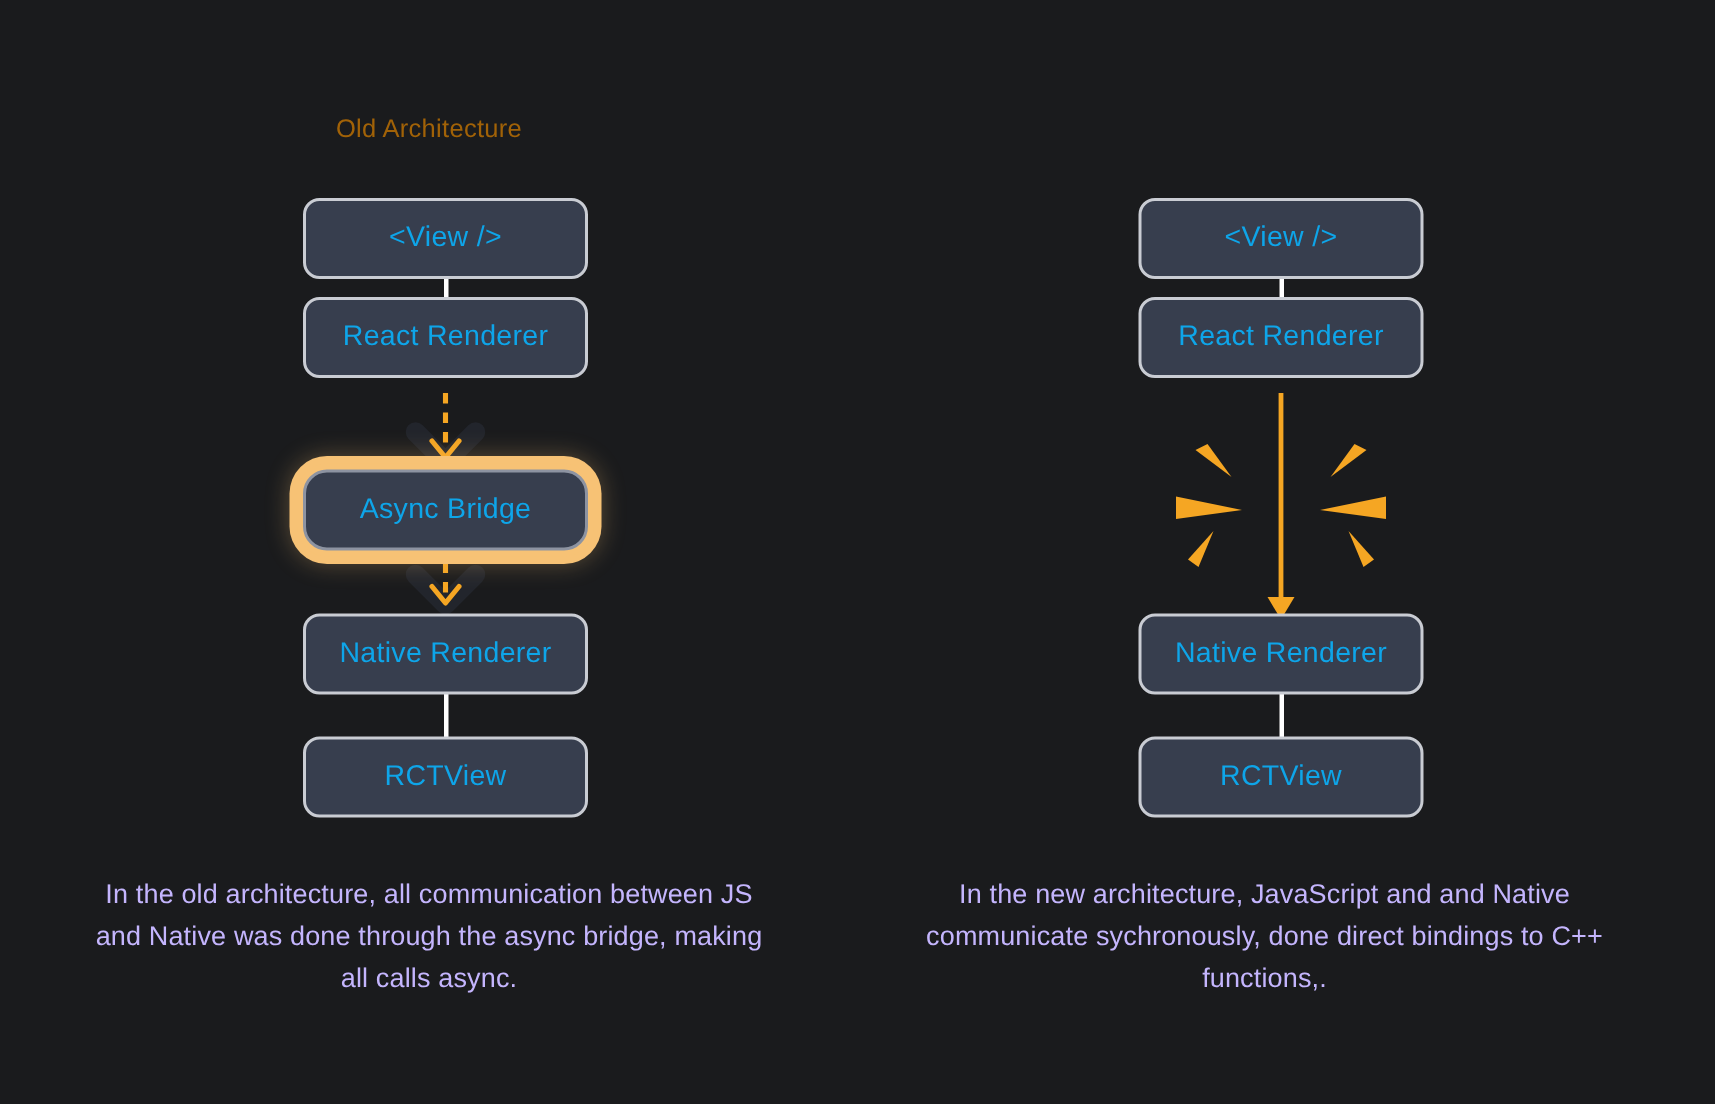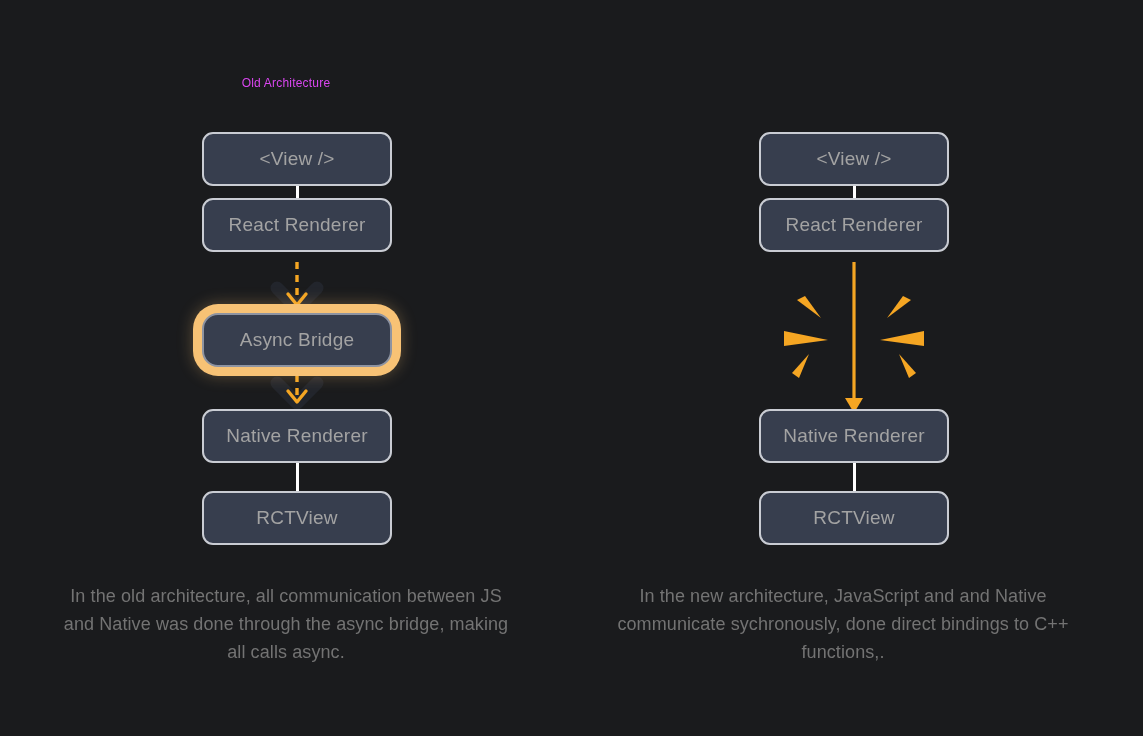--- a/index.html
+++ b/index.html
@@ -31,24 +31,24 @@
     height: 736px;
   }
   #column-old { left: 0;   width: 572px; }
   #column-new { left: 571px; width: 572px; }
 
   
   .col-title {
     position: absolute;
     width: 100%;
     text-align: center;
-    font-size: 12px;
+    font-size: 17px;
     font-weight: 400;
     letter-spacing: 0.2px;
-    color: #d946ef;
+    color: #a16207;
     white-space: nowrap;
   }
   #column-old .col-title { top: 76px; }
   #column-new .col-title { top: 82px; }
 
   
   .node {
     position: absolute;
     width: 190px;
     height: 54px;
@@ -56,21 +56,21 @@
     background: #373e4e;
     border: 2px solid #c9ccd3;
     display: flex;
     align-items: center;
     justify-content: center;
     z-index: 4;
   }
   .node-label {
     font-size: 19px;
     font-weight: 400;
-    color: #a3a3a3;
+    color: #0ea5e9;
     letter-spacing: 0.2px;
     white-space: nowrap;
   }
 
   #column-old .node { left: 202px; }
   #column-new .node { left: 188px; }
 
   .n-view     { top: 132px; }
   .n-react    { top: 198px; }
   .n-bridge   { top: 313px; border-radius: 16px; }
@@ -112,21 +112,21 @@
   }
 
   
   .caption {
     position: absolute;
     top: 582px;
     width: 460px;
     text-align: center;
     font-size: 18px;
     line-height: 28px;
-    color: #737373;
+    color: #c4b5fd;
     letter-spacing: 0.1px;
   }
   #column-old .caption { left: 56px; }
   #column-new .caption { left: 42px; }
 </style>
 </head>
 <body>
 
 <div id="diagram-root">
 

